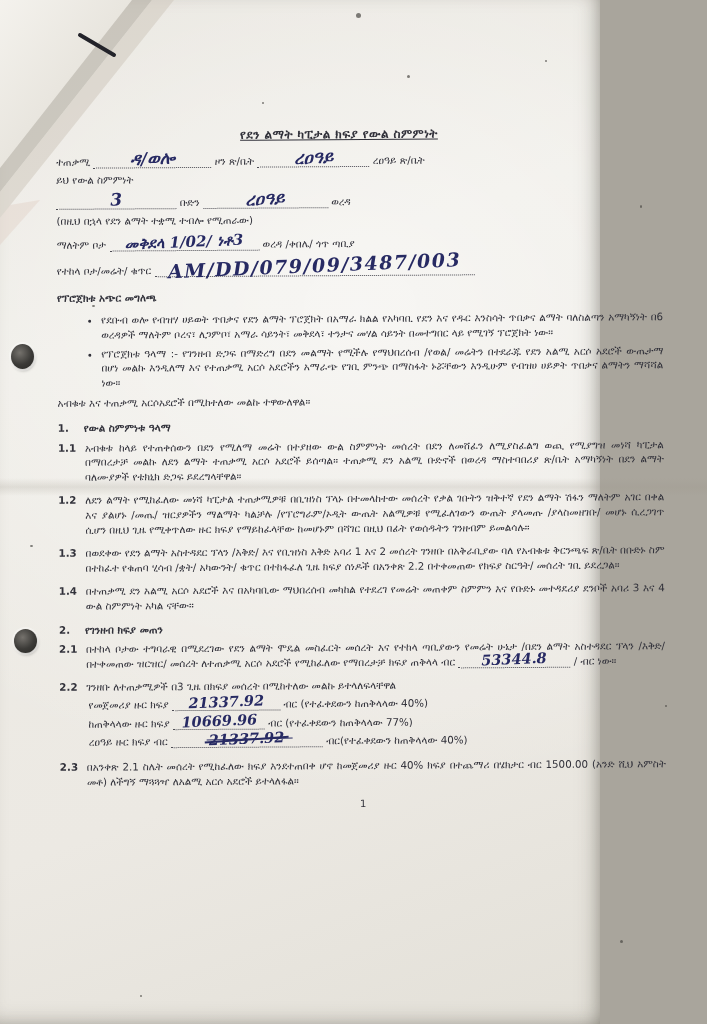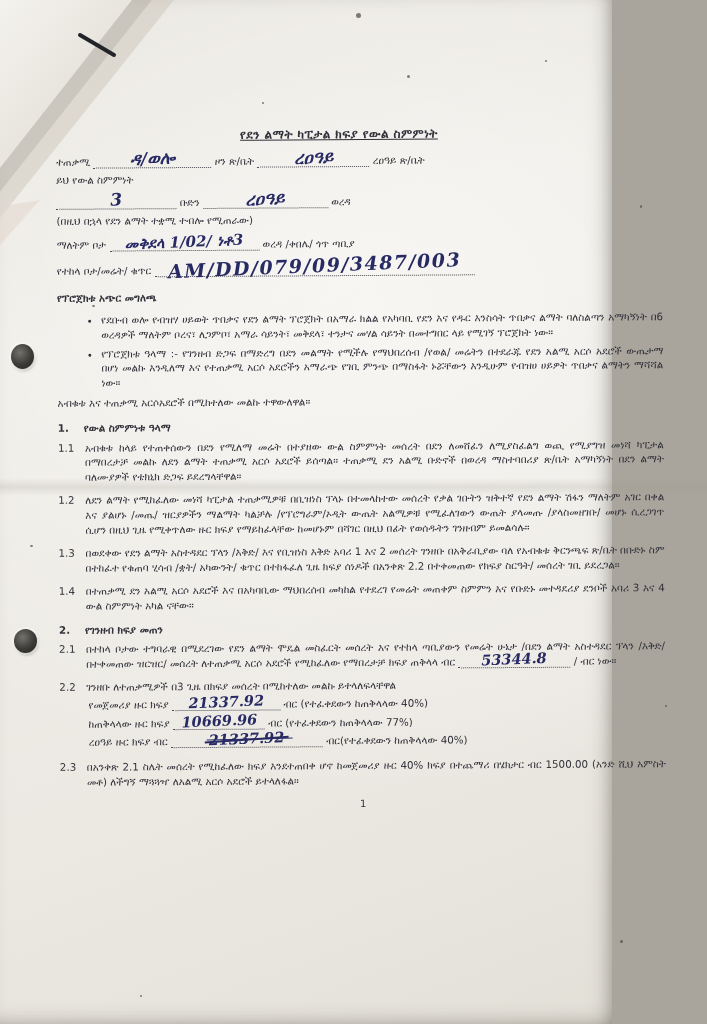--- a/index.html
+++ b/index.html
@@ -7,21 +7,20 @@
     width:707px;height:1024px;overflow:hidden;
     background:#a9a59c;
     font-family:"DejaVu Sans",sans-serif;
   }
   .scan{
     position:relative;width:600px;height:1024px;
     background:
       radial-gradient(ellipse 900px 700px at 60% 30%, rgba(255,255,255,.55), rgba(255,255,255,0) 70%),
       linear-gradient(160deg, #e7e4dd 0%, #eeece6 30%, #ece9e3 70%, #e3e0d8 100%);
     box-shadow: inset -14px 0 22px -14px rgba(70,65,55,.55), inset 0 -14px 22px -16px rgba(70,65,55,.4);
-    padding-left: 12px;
   }
   
   .curl{position:absolute;top:0;left:0;pointer-events:none;}
   .fold-band{
     position:absolute;left:0;top:478px;width:707px;height:18px;
     background:linear-gradient(to bottom, rgba(255,255,255,.0), rgba(156,150,138,.22) 50%, rgba(255,255,255,.0));
     pointer-events:none;
   }
   .hole{
     position:absolute;border-radius:50%;
@@ -55,21 +54,21 @@
   .hand.big{font-size:17px;}
   .hand-block{display:inline-block;transform:rotate(-2deg);position:relative;top:-1px;}
   .serial{font-size:19px;letter-spacing:1.5px;}
   .sum-head{font-weight:bold;margin:9px 0 8px 0;text-align:left;}
   ul.bullets{margin:0 0 6px 0;padding-left:44px;}
   ul.bullets li{margin-bottom:4px;list-style:disc;}
   .closing{margin:6px 0 10px 0;text-align:left;}
   .sec-head{display:flex;font-weight:bold;margin:4px 0 5px 0;}
   .sec-head .num{width:26px;flex:none;}
   .clause{display:flex;margin-bottom:9px;}
-  .clause .num{width:27px;flex:none;font-weight:normal;}
+  .clause .num{width:27px;flex:none;font-weight:bold;}
   .clause .txt{flex:1;}
   .rounds{margin:3px 0 0 2px;text-align:left;}
   .round{margin-bottom:4px;white-space:nowrap;}
   .amt{font-size:14.5px;}
   .scribbled{
     background:repeating-linear-gradient(-8deg, rgba(39,42,99,0) 0 1px, rgba(39,42,99,.55) 1px 2.4px);
     border-radius:2px;
   }
   .struck{position:relative;}
   .struck::after{

